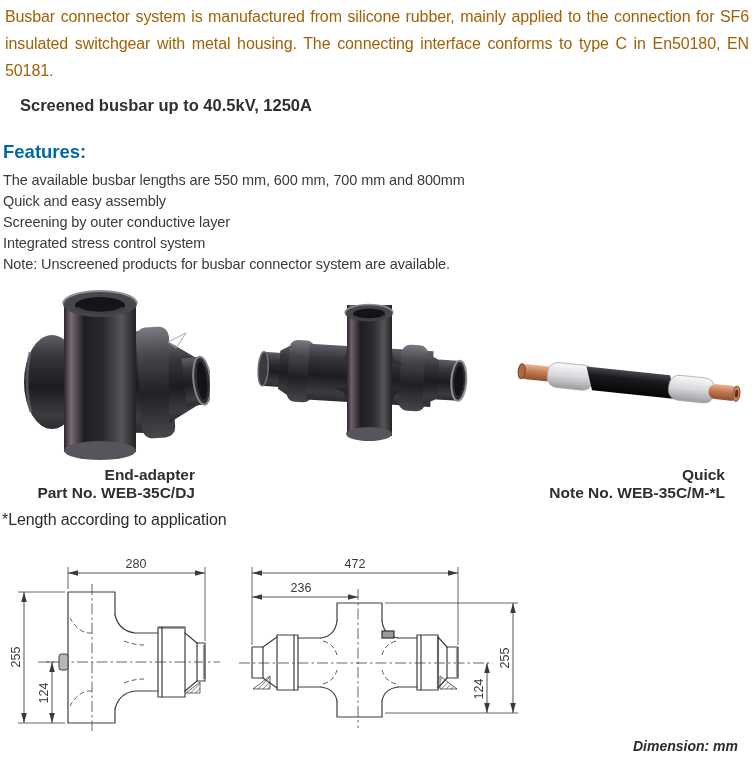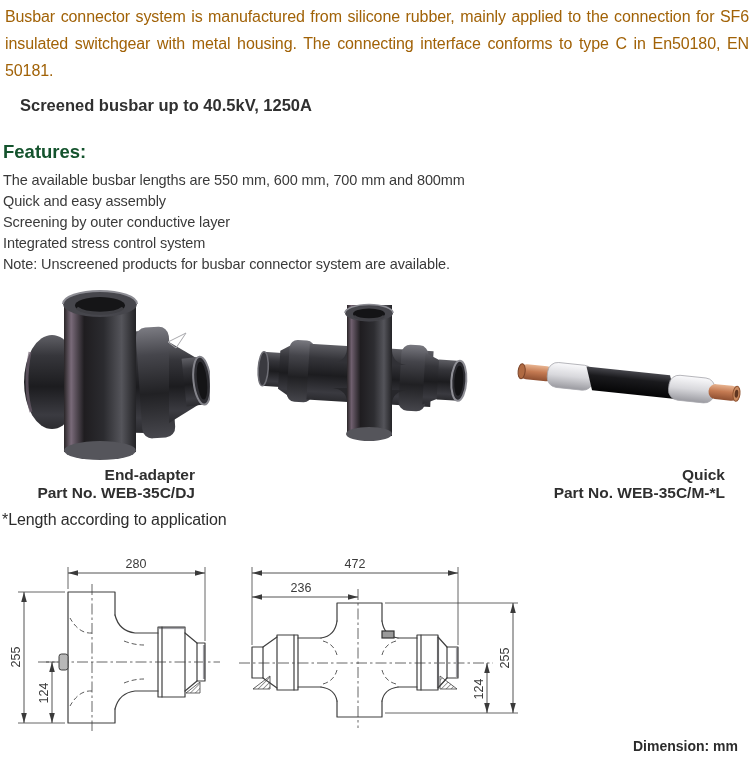--- a/index.html
+++ b/index.html
@@ -1,30 +1,30 @@
 <!DOCTYPE html>
 <html><head>
 <meta charset="utf-8">
 <style>
   html,body{margin:0;padding:0;background:#ffffff;}
   .page{position:relative;width:753px;height:762px;background:#ffffff;overflow:hidden;
         font-family:"Liberation Sans","DejaVu Sans",sans-serif;color:#3b3b3b;}
   .para{position:absolute;left:5px;top:3px;width:744px;margin:0;font-size:16px;line-height:27px;
         letter-spacing:-0.1px;text-align:justify;color:#a16207;}
   .subtitle{position:absolute;left:20px;top:96px;font-size:16.5px;font-weight:bold;color:#303030;}
-  .features-heading{position:absolute;left:3px;top:141px;font-size:18.5px;font-weight:bold;color:#14532d;}
+  .features-heading{position:absolute;left:3px;top:141px;font-size:18.5px;font-weight:bold;color:#0369a1;}
   .features-list{position:absolute;left:3px;top:170px;font-size:14.5px;line-height:21px;letter-spacing:-0.1px;color:#3a3a3a;}
   .product-label{position:absolute;text-align:right;color:#2f2f2f;}
   .product-name{font-size:15.5px;font-weight:bold;line-height:18px;}
   .product-part{font-size:15.5px;font-weight:bold;line-height:18px;}
   .pl1{left:15px;top:466px;width:180px;}
   .pl2{left:280px;top:466px;width:190px;}
   .pl3{left:535px;top:466px;width:190px;}
   .length-note{position:absolute;left:2px;top:511px;font-size:16px;color:#2c2c2c;letter-spacing:-0.1px;}
-  .dimension-note{position:absolute;left:633px;top:738px;font-size:14px;font-weight:bold;color:#2c2c2c;}
+  .dimension-note{position:absolute;left:633px;top:738px;font-size:14px;font-weight:bold;color:#2c2c2c;font-style:italic;}
   .abs{position:absolute;}
   .img-end{left:12px;top:282px;}
   .img-cross{left:252px;top:298px;}
   .img-busbar{left:513px;top:352px;}
   .dwg-end{left:8px;top:553px;}
   .dwg-cross{left:235px;top:553px;}
   .dwg .ol{stroke:#3f3f3f;stroke-width:1.2;fill:none;stroke-linejoin:round;stroke-linecap:round;}
   .dwg .cl{stroke:#3f3f3f;stroke-width:0.8;fill:none;stroke-dasharray:11 3 2.5 3;}
   .dwg .dl{stroke:#3f3f3f;stroke-width:0.9;fill:none;}
   .dwg .xl{stroke:#3f3f3f;stroke-width:0.8;fill:none;}
@@ -179,21 +179,21 @@
   </svg>
 
   <div class="product-label pl1">
     <div class="product-name">End-adapter</div>
     <div class="product-part">Part No. WEB-35C/DJ</div>
   </div>
   <div class="product-label pl2">
   </div>
   <div class="product-label pl3">
     <div class="product-name">Quick</div>
-    <div class="product-part">Part No. WEB-35C/M-*L</div>
+    <div class="product-part">Note No. WEB-35C/M-*L</div>
   </div>
 
   <div class="length-note">*Length according to application</div>
 
   <svg class="abs dwg dwg-end" width="230" height="195" viewBox="0 0 230 195">
     <defs>
       <marker id="aE1" markerWidth="11" markerHeight="8" refX="10" refY="4" orient="auto" markerUnits="userSpaceOnUse">
         <path d="M0,1.2 L10,4 L0,6.8 Z" fill="#3a3a3a"></path>
         </marker>
       <marker id="aS1" markerWidth="11" markerHeight="8" refX="0" refY="4" orient="auto" markerUnits="userSpaceOnUse">

